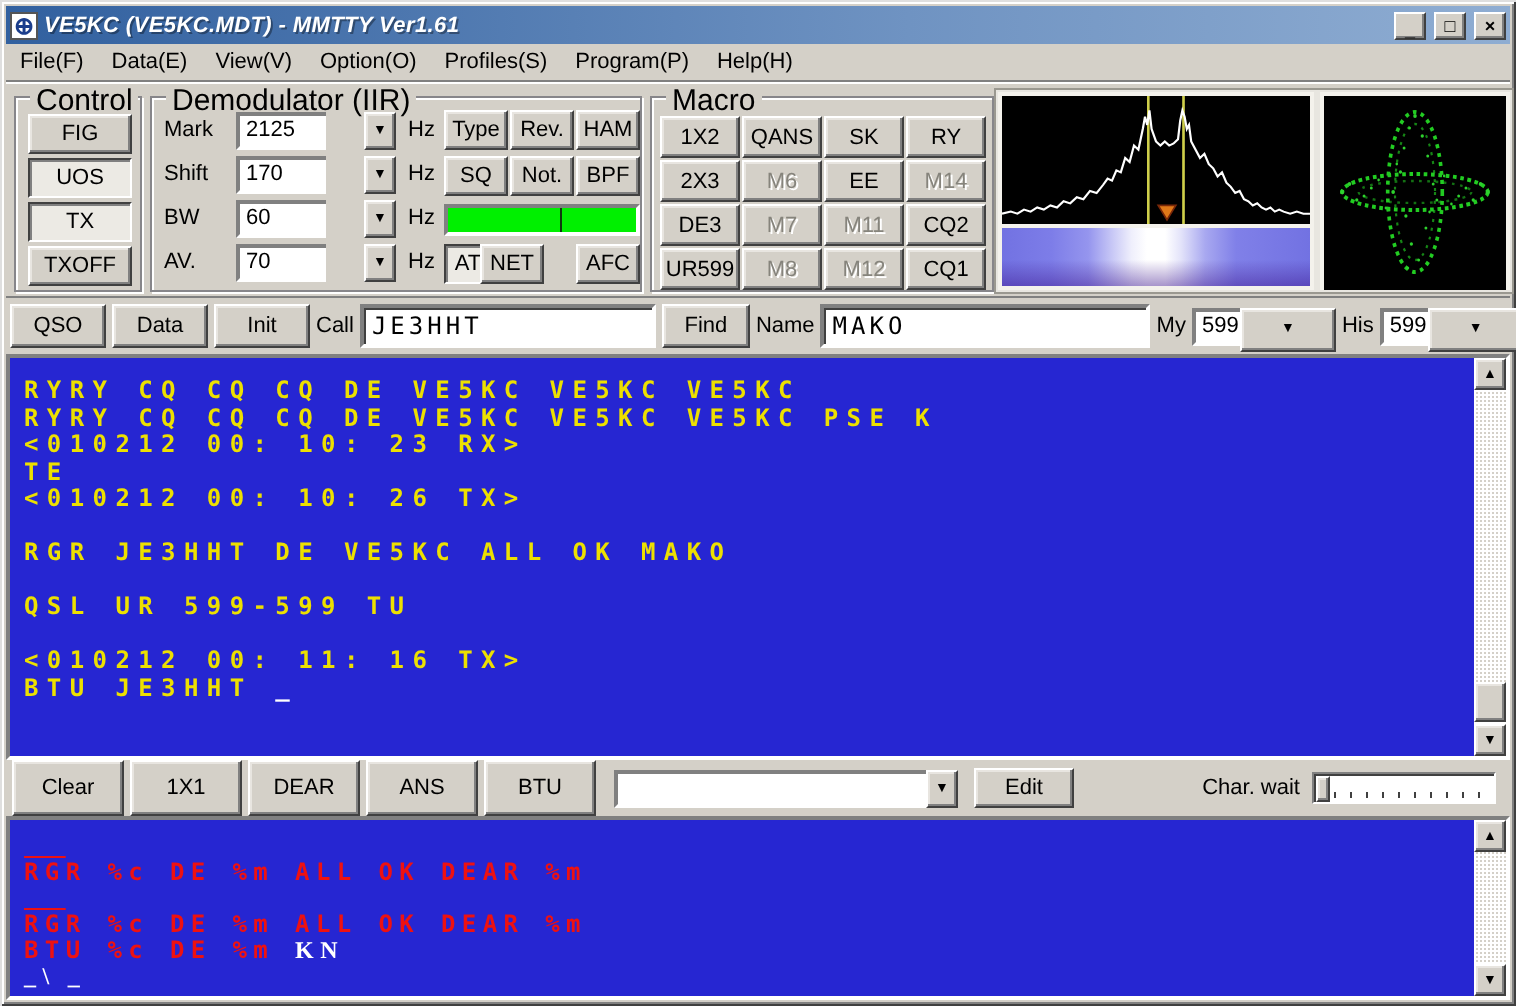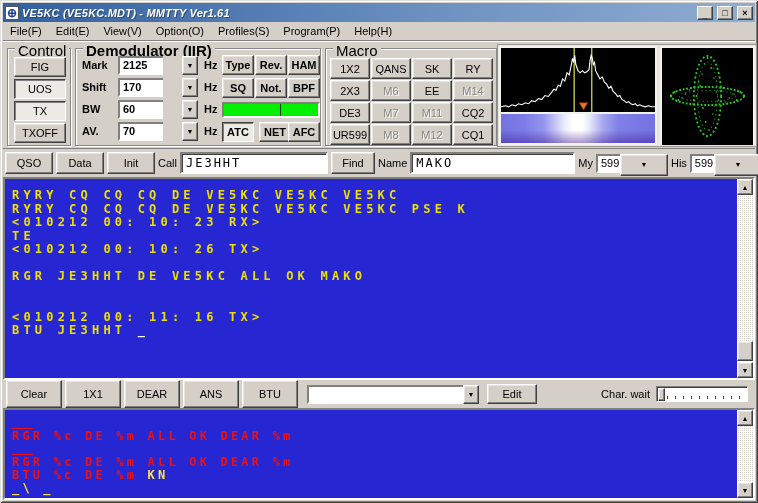--- a/index.html
+++ b/index.html
@@ -92,21 +92,21 @@
     border-right:2px solid #fff; border-bottom:2px solid #fff; overflow:hidden;}
   .txwin{ flex:0 0 92px; background:#2626d2; position:relative;
     border-top:2px solid #808080; border-left:2px solid #808080;
     border-right:2px solid #fff; border-bottom:2px solid #fff; overflow:hidden;}
   .term{ position:absolute; inset:0; padding:10px 24px 0 7px;
     font-family:"DejaVu Sans Mono",monospace; font-weight:bold; font-size:12px;}
   .rxline{ color:#ede000; letter-spacing:4.2px; line-height:13.5px; white-space:pre; min-height:13.5px;}
   .rxline .cursor{ color:#fff;}
   .txline{ color:#ee1111; letter-spacing:3.2px; line-height:13px; white-space:pre; min-height:13px;}
   .txline .over{ text-decoration:overline;}
-  .txline .black{ color:#fde047;}
+  .txline .black{ color:#ffffff;font-family:Liberation Serif, serif;}
   
   .sb{ position:absolute; top:0; right:0; bottom:0; width:16px;
     background-color:#d4d0c8;
     background-image:repeating-linear-gradient(0deg,#fff 0 1px,transparent 1px 2px),
       repeating-linear-gradient(90deg,#fff 0 1px,#d4d0c8 1px 2px);}
   .sb .arrowbtn{ position:absolute; left:0; width:16px; height:16px; font-size:7px;}
   .sb .up{ top:0;} .sb .down{ bottom:0;}
   .sb .thumb{ position:absolute; left:0; width:16px; height:20px;}
   
   .txtoolbar{ flex:0 0 26px; display:flex; align-items:center; gap:2px; padding:0 3px;}
@@ -131,39 +131,39 @@
   <div class="titlebar">
     <div class="app-icon">⊕</div>
     <div class="title-text">VE5KC (VE5KC.MDT) - MMTTY Ver1.61</div>
     <div class="winbtn min"><span>_</span></div>
     <div class="winbtn"><span>□</span></div>
     <div class="winbtn"><span>×</span></div>
   </div>
 
   <div class="menubar">
     <div class="menu-item">File(F)</div>
-    <div class="menu-item">Edit(E)</div>
+    <div class="menu-item">Data(E)</div>
     <div class="menu-item">View(V)</div>
     <div class="menu-item">Option(O)</div>
     <div class="menu-item">Profiles(S)</div>
     <div class="menu-item">Program(P)</div>
     <div class="menu-item">Help(H)</div>
   </div>
 
   <div class="toppanel">
 
     <div class="groupbox" style="left:4px;top:6px;width:64px;height:98px;">
       <span class="glabel">Control</span>
       <div class="btn98 ctl-btn" style="top:8px;">FIG</div>
       <div class="btn98 ctl-btn pressed" style="top:30px;">UOS</div>
       <div class="btn98 ctl-btn pressed" style="top:52px;">TX</div>
       <div class="btn98 ctl-btn" style="top:74px;">TXOFF</div>
     </div>
 
-    <div class="groupbox" style="left:72px;top:6px;width:246px;height:98px;font-weight:bold;">
+    <div class="groupbox" style="left:72px;top:6px;width:246px;height:98px;">
       <span class="glabel">Demodulator (IIR)</span>
 
       <div class="demod-lbl" style="left:6px;top:10px;">Mark</div>
       <div class="combo demod-combo" style="left:42px;top:7px;">
         <div class="val">2125</div>
         <div class="btn98 drop">
             <span class="arr">▼</span>
           </div>
       </div>
       <div class="hz" style="left:128px;top:10px;">Hz</div>
@@ -200,21 +200,21 @@
       <div class="btn98 dbtn" style="left:212px;top:6px;">HAM</div>
       <div class="btn98 dbtn" style="left:146px;top:29px;">SQ</div>
       <div class="btn98 dbtn" style="left:179px;top:29px;">Not.</div>
       <div class="btn98 dbtn" style="left:212px;top:29px;">BPF</div>
 
       <div class="levelbar">
           <div class="tick"></div>
         </div>
 
       <div class="btn98 dbtn pressed" style="left:146px;top:73px;">ATC</div>
-      <div class="btn98 dbtn" style="left:183px;top:73px;">NET</div>
+      <div class="btn98 dbtn" style="left:164px;top:73px;">NET</div>
       <div class="btn98 dbtn" style="left:212px;top:73px;">AFC</div>
     </div>
 
     <div class="groupbox" style="left:322px;top:6px;width:172px;height:98px;">
       <span class="glabel">Macro</span>
       <div class="macro-grid">
         <div class="btn98">1X2</div>
         <div class="btn98">QANS</div>
         <div class="btn98">SK</div>
         <div class="btn98">RY</div>
@@ -318,20 +318,21 @@
   <div class="rxwin">
     <div class="term">
       <div class="rxline">RYRY CQ CQ CQ DE VE5KC VE5KC VE5KC</div>
       <div class="rxline">RYRY CQ CQ CQ DE VE5KC VE5KC VE5KC PSE K</div>
       <div class="rxline">&lt;010212 00: 10: 23 RX&gt;</div>
       <div class="rxline">TE</div>
       <div class="rxline">&lt;010212 00: 10: 26 TX&gt;</div>
       <div class="rxline"></div>
       <div class="rxline">RGR JE3HHT DE VE5KC ALL OK MAKO</div>
       <div class="rxline"></div>
+      <div class="rxline">QSL UR 599-599 TU</div>
       <div class="rxline"></div>
       <div class="rxline">&lt;010212 00: 11: 16 TX&gt;</div>
       <div class="rxline"><span>BTU JE3HHT </span><span class="cursor">_</span></div>
     </div>
     <div class="sb">
       <div class="btn98 arrowbtn up">
           <span>▲</span>
         </div>
       <div class="btn98 thumb" style="bottom:17px;"></div>
       <div class="btn98 arrowbtn down">

